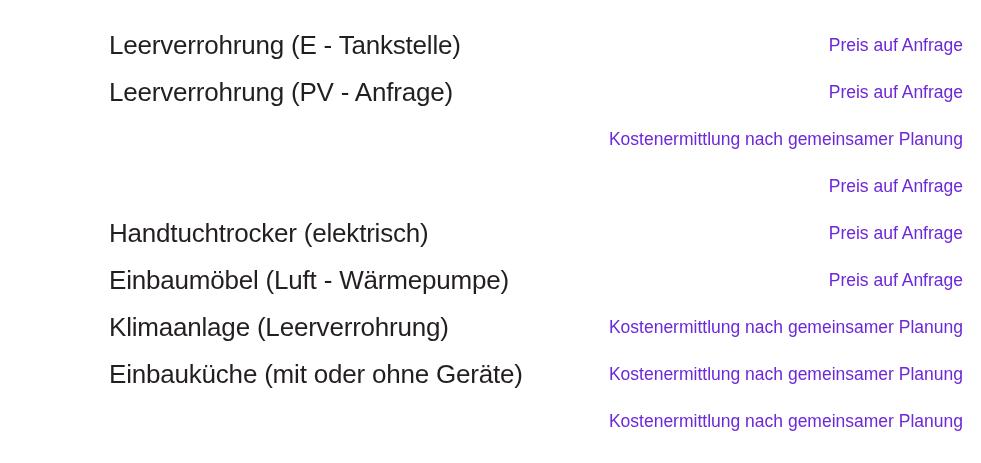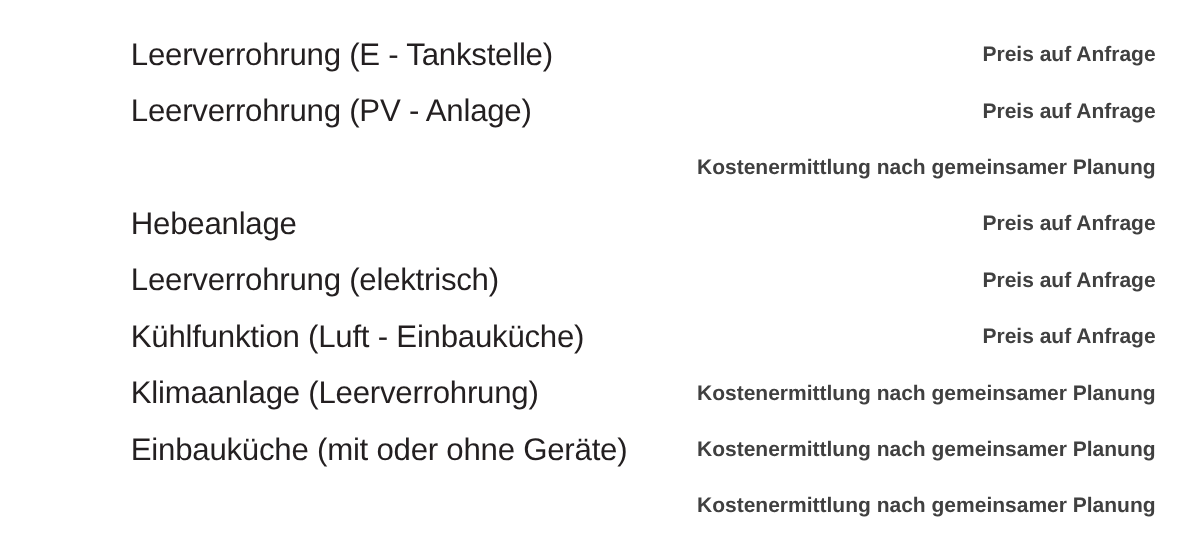--- a/index.html
+++ b/index.html
@@ -39,59 +39,58 @@
     font-weight: 400;
     letter-spacing: -0.2px;
     color: #231f20;
     white-space: nowrap;
     line-height: 1.1;
   }
   .item-price {
     position: absolute;
     right: 18px;
     font-size: 17.5px;
-    font-weight: 700;
-    color: #404040;
+    font-weight: 400;
+    color: #6d28d9;
     white-space: nowrap;
     line-height: 1.1;
     text-align: right;
   }
 </style>
 </head>
 <body>
 
 <div class="sheet">
   <div class="rows">
 
     <div class="row">
       <span class="item-label">Leerverrohrung (E - Tankstelle)</span>
       <span class="item-price">Preis auf Anfrage</span>
     </div>
 
     <div class="row">
-      <span class="item-label">Leerverrohrung (PV - Anlage)</span>
+      <span class="item-label">Leerverrohrung (PV - Anfrage)</span>
       <span class="item-price">Preis auf Anfrage</span>
     </div>
 
     <div class="row">
       <span class="item-price">Kostenermittlung nach gemeinsamer Planung</span>
     </div>
 
     <div class="row">
-      <span class="item-label">Hebeanlage</span>
       <span class="item-price">Preis auf Anfrage</span>
     </div>
 
     <div class="row">
-      <span class="item-label">Leerverrohrung (elektrisch)</span>
+      <span class="item-label">Handtuchtrocker (elektrisch)</span>
       <span class="item-price">Preis auf Anfrage</span>
     </div>
 
     <div class="row">
-      <span class="item-label">Kühlfunktion (Luft - Einbauküche)</span>
+      <span class="item-label">Einbaumöbel (Luft - Wärmepumpe)</span>
       <span class="item-price">Preis auf Anfrage</span>
     </div>
 
     <div class="row">
       <span class="item-label">Klimaanlage (Leerverrohrung)</span>
       <span class="item-price">Kostenermittlung nach gemeinsamer Planung</span>
     </div>
 
     <div class="row">
       <span class="item-label">Einbauküche (mit oder ohne Geräte)</span>

